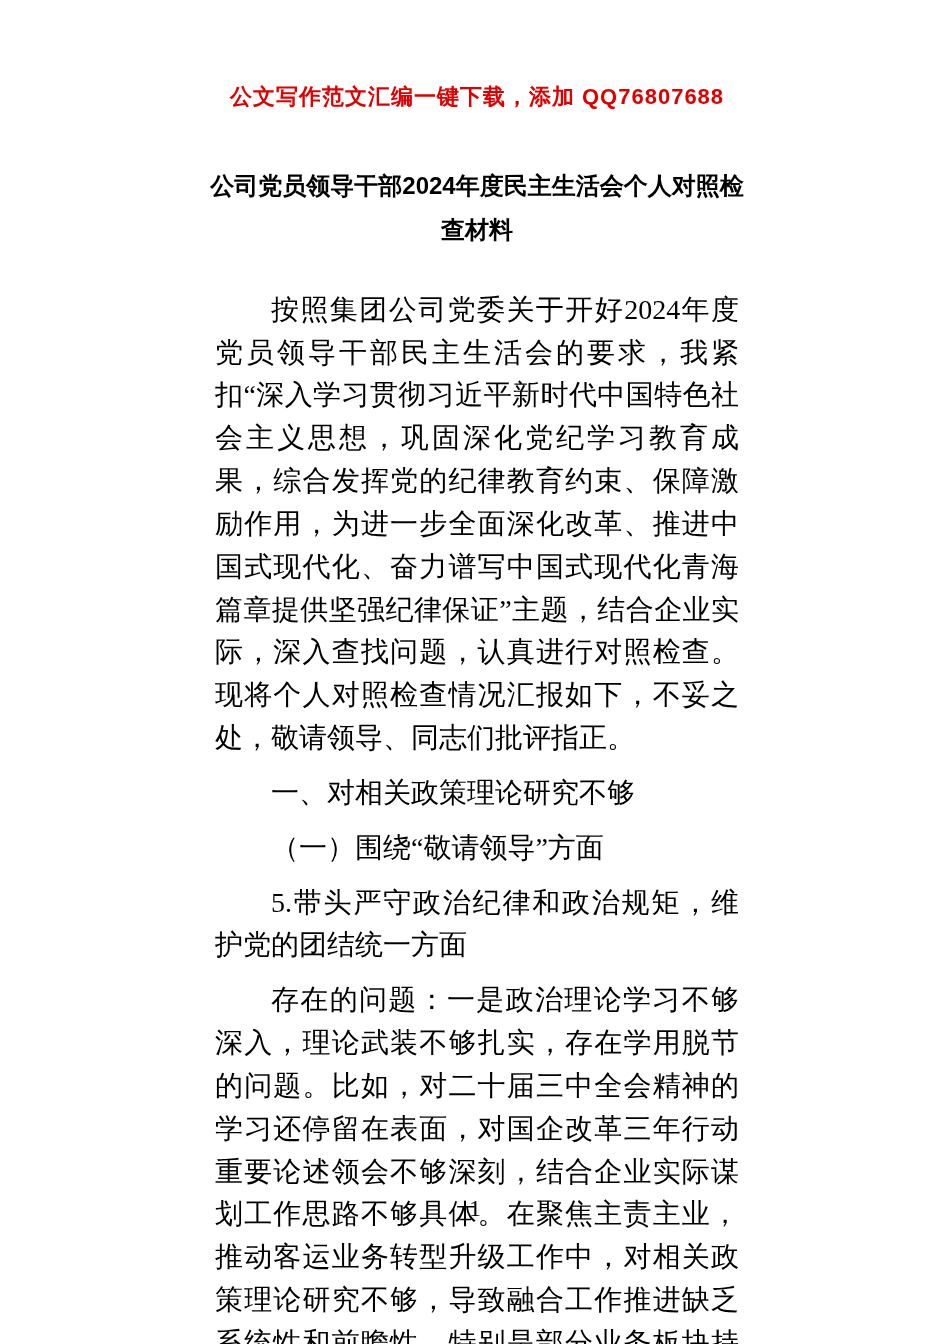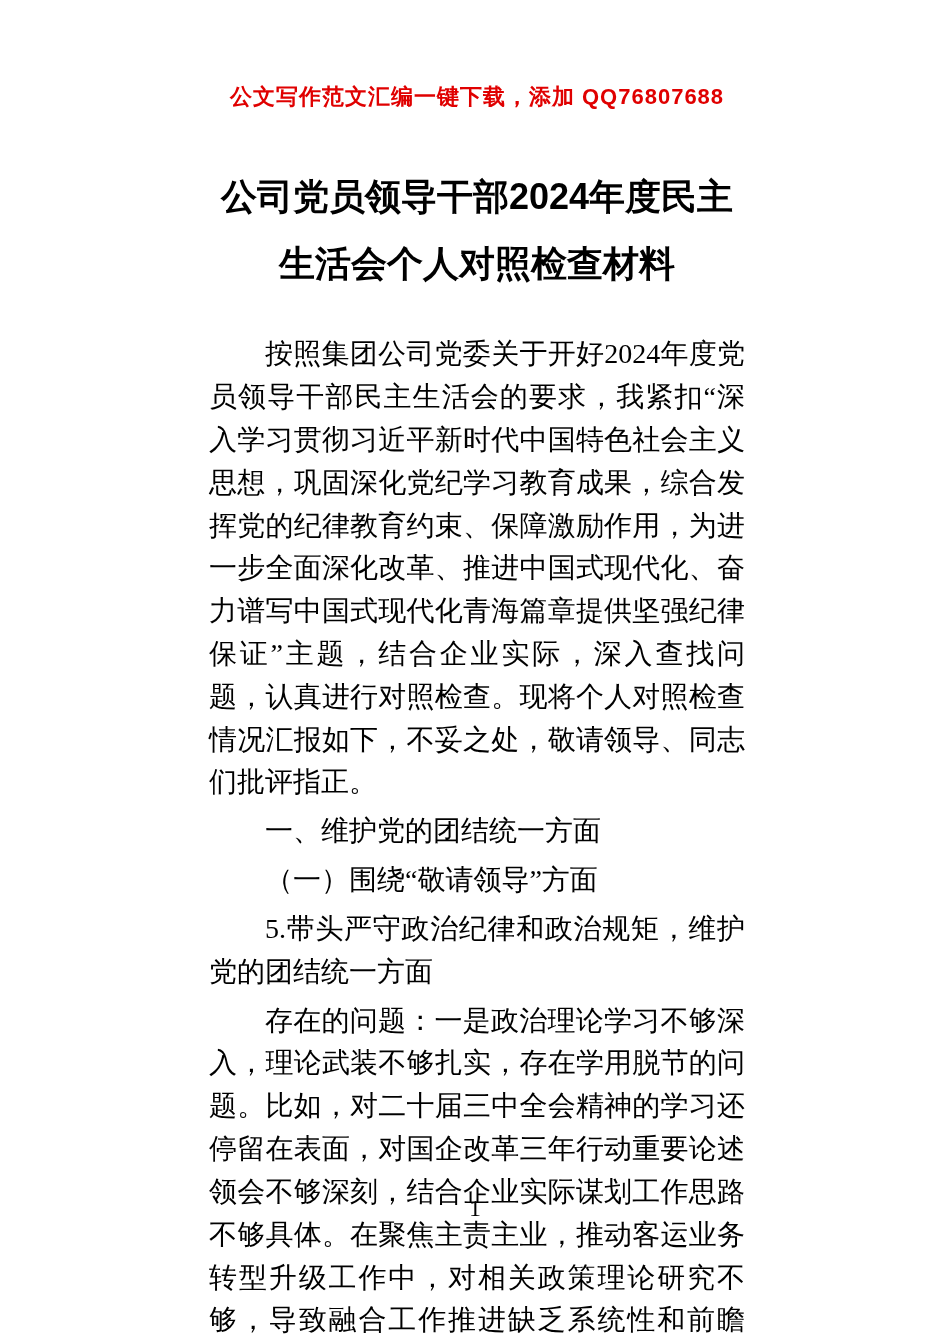--- a/index.html
+++ b/index.html
@@ -22,36 +22,36 @@
     text-align: center;
     font-family: "Liberation Sans", sans-serif;
     font-size: 22px;
     font-weight: bold;
     letter-spacing: 1px;
   }
   .doc-title {
     margin: 52px 0 0 0;
     text-align: center;
     font-family: "Liberation Sans", sans-serif;
-    font-size: 36px;
+    font-size: 24px;
     font-weight: bold;
     line-height: 1.85;
     color: #000000;
   }
   .doc-body {
     margin-top: 36px;
     font-family: "Liberation Serif", serif;
     font-size: 28px;
     line-height: 1.53;
     text-align: justify;
     text-justify: inter-ideograph;
     color: #000000;
   }
   .doc-body p {
-    margin: 6px;
+    margin: 12px;
     text-indent: 2em;
     word-break: break-all;
   }
   .page-number {
     position: absolute;
     left: 0;
     right: 0;
     bottom: 122px;
     text-align: center;
     font-family: "Liberation Serif", serif;
@@ -63,21 +63,21 @@
 <body>
 
 <div class="page">
 
   <div class="promo" style="color:#e00000;">公文写作范文汇编一键下载，添加 QQ76807688</div>
 
   <h1 class="doc-title">公司党员领导干部2024年度民主生活会个人对照检查材料</h1>
 
   <div class="doc-body">
     <p>按照集团公司党委关于开好2024年度党员领导干部民主生活会的要求，我紧扣“深入学习贯彻习近平新时代中国特色社会主义思想，巩固深化党纪学习教育成果，综合发挥党的纪律教育约束、保障激励作用，为进一步全面深化改革、推进中国式现代化、奋力谱写中国式现代化青海篇章提供坚强纪律保证”主题，结合企业实际，深入查找问题，认真进行对照检查。现将个人对照检查情况汇报如下，不妥之处，敬请领导、同志们批评指正。</p>
-    <p>一、维护党的团结统一方面</p>
+    <p>一、对相关政策理论研究不够</p>
     <p>（一）围绕“敬请领导”方面</p>
     <p>5.带头严守政治纪律和政治规矩，维护党的团结统一方面</p>
     <p>存在的问题：一是政治理论学习不够深入，理论武装不够扎实，存在学用脱节的问题。比如，对二十届三中全会精神的学习还停留在表面，对国企改革三年行动重要论述领会不够深刻，结合企业实际谋划工作思路不够具体。在聚焦主责主业，推动客运业务转型升级工作中，对相关政策理论研究不够，导致融合工作推进缺乏系统性和前瞻性，特别是部分业务板块持续亏损。二是执行力度不够到位，工作落实不够有力。对上级决策部署的贯彻落实存在“温差”，工作推进不够扎实。比如，在落实国企改革三年行动任务中，存在工作措施不具体、督导检查不及时等问题。在推进“压缩管理层级减少法人户数”工作方面，存在重部署轻落实的现象，工作进展缓慢，影响企业国企</p>
   </div>
 
   <div class="page-number">1</div>
 
 </div>
 
 </body></html>

